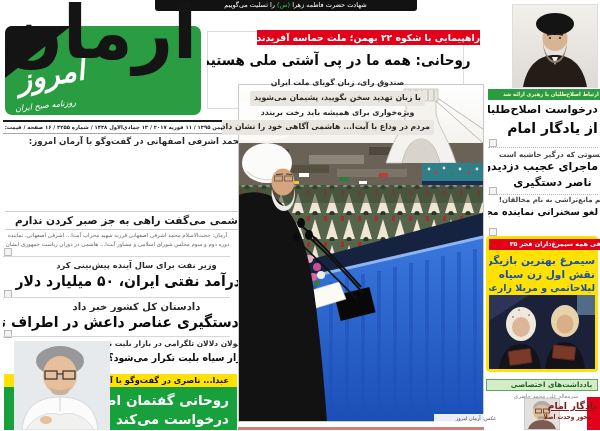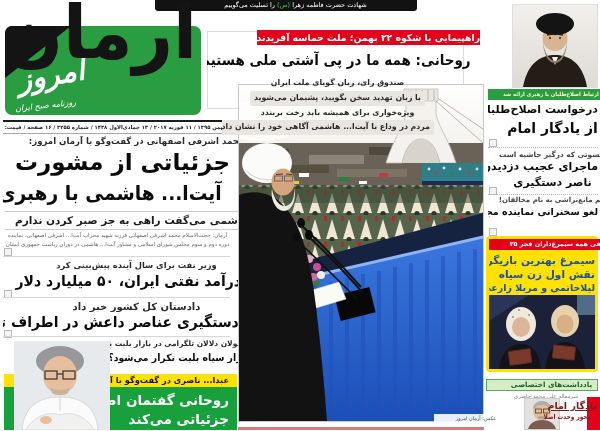--- a/index.html
+++ b/index.html
@@ -174,24 +174,20 @@
       <ellipse cx="70" cy="150" rx="4" ry="5" fill="#0b0b0b"></ellipse>
       <ellipse cx="57" cy="152" rx="3" ry="4" fill="#0b0b0b"></ellipse>
     </svg>
   </div>
 
   <div class="abs c nw" style="left:434px;top:414px;width:46px;height:8px;background:rgba(255,255,255,.9);font-size:5px;color:#444;line-height:8px;z-index:4;">عکس: آرمان امروز</div>
 
   <div class="abs" style="left:238px;top:427px;width:246px;height:3px;background:#d47b7b;"></div>
 
   <div class="abs c nw kick" style="left:5px;top:136px;width:225px;font-size:8.6px;">محمد اشرفی اصفهانی در گفت‌وگو با آرمان امروز:</div>
-  <div class="abs c" style="left:3px;top:146px;width:227px;">
-    <div class="nw hl" style="font-size:23px;line-height:32px;"><span>جزئیاتی از مشورت</span></div>
-    <div class="nw hl" style="font-size:20px;line-height:30px;"><span class="condense">آیت‌ا... هاشمی با رهبری</span></div>
-  </div>
   <div class="abs c nw b" style="left:5px;top:211px;width:225px;height:17px;border-top:1px solid #cccccc;border-bottom:1px solid #cccccc;font-size:10.5px;line-height:17px;color:#1a1a1a;">هاشمی می‌گفت راهی به جز صبر کردن ندارم</div>
   <div class="abs c" style="left:5px;top:231px;width:225px;height:18px;overflow:hidden;font-size:5.5px;color:#666;line-height:8.5px;">آرمان: حجت‌الاسلام محمد اشرفی اصفهانی فرزند شهید محراب آیت‌ا... اشرفی اصفهانی، نماینده دوره دوم و سوم مجلس شورای اسلامی و مشاور آیت‌ا... هاشمی در دوران ریاست جمهوری ایشان است.</div>
   <div class="abs pnum" style="left:4px;top:248px;"></div>
 
   <div class="abs rule" style="left:3px;top:256px;width:227px;"></div>
   <div class="abs c nw kick" style="left:5px;top:260px;width:225px;font-size:8.3px;">وزیر نفت برای سال آینده پیش‌بینی کرد</div>
   <div class="abs c nw hl" style="left:3px;top:269px;width:227px;font-size:15px;line-height:24px;">
     <span class="condense">درآمد نفتی ایران، ۵۰ میلیارد دلار</span>
   </div>
   <div class="abs pnum" style="left:4px;top:290px;"></div>
@@ -207,21 +203,21 @@
   <div class="abs c nw kick" style="left:63px;top:339px;width:170px;font-size:7.5px;">جولان دلالان تلگرامی در بازار بلیت نوروز</div>
   <div class="abs c nw hl" style="left:105px;top:349px;width:130px;font-size:10px;line-height:18px;">
     <span class="condense">بازار سیاه بلیت تکرار می‌شود؟</span>
   </div>
 
   <div class="abs nw" style="left:4px;top:374px;width:233px;height:13px;background:#ffe103;font-size:8.2px;font-weight:bold;color:#111;line-height:13px;text-align:right;padding-right:8px;box-sizing:border-box;">
     <span>عبدا... ناصری در گفت‌وگو با آرمان:</span>
   </div>
   <div class="abs" style="left:4px;top:387px;width:233px;height:43px;background:#17a03c;color:#fff;text-align:right;padding:3px 8px 0 0;box-sizing:border-box;">
     <div class="nw" style="font-size:13.5px;font-weight:800;line-height:20px;"><span>روحانی گفتمان اصلاحات را</span></div>
-    <div class="nw" style="font-size:13.5px;font-weight:800;line-height:19px;"><span>جزئیاتی می‌کند</span></div>
+    <div class="nw" style="font-size:13.5px;font-weight:800;line-height:19px;"><span>درخواست می‌کند</span></div>
   </div>
   <div class="abs" style="left:14px;top:341px;width:96px;height:89px;z-index:2;">
     <svg width="96" height="89" viewBox="0 0 96 89">
       <rect width="96" height="89" fill="#e6eaed"></rect>
       <ellipse cx="46" cy="20" rx="24" ry="15" fill="#98989a"></ellipse>
       <ellipse cx="46" cy="34" rx="17" ry="19" fill="#e7bf9d"></ellipse>
       <rect x="31" y="30" width="12" height="8" fill="none" stroke="#333" stroke-width="1.2"></rect>
       <rect x="49" y="30" width="12" height="8" fill="none" stroke="#333" stroke-width="1.2"></rect>
       <line x1="43" y1="33" x2="49" y2="33" stroke="#333" stroke-width="1.2"></line>
       <path d="M36,46 C40,50 52,50 56,46 L54,52 C50,55 42,55 38,52 Z" fill="#c9b39b"></path>

